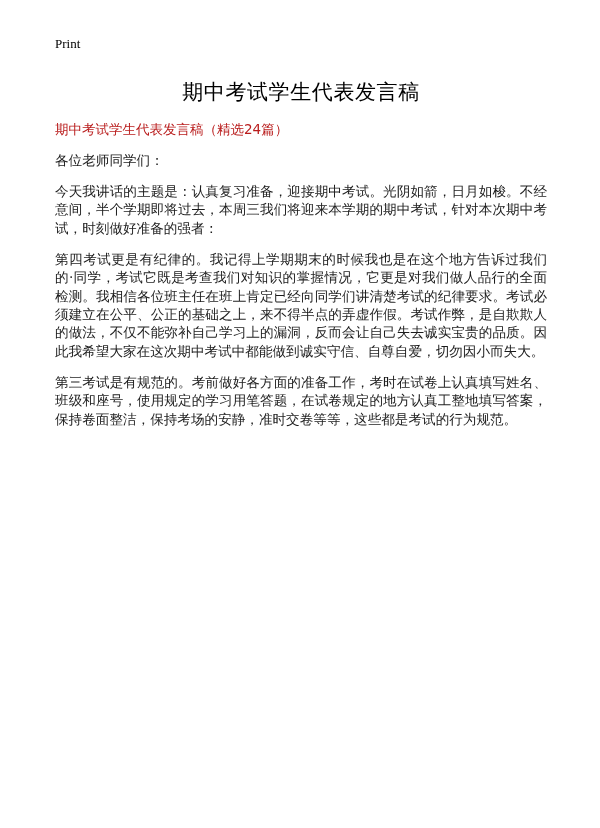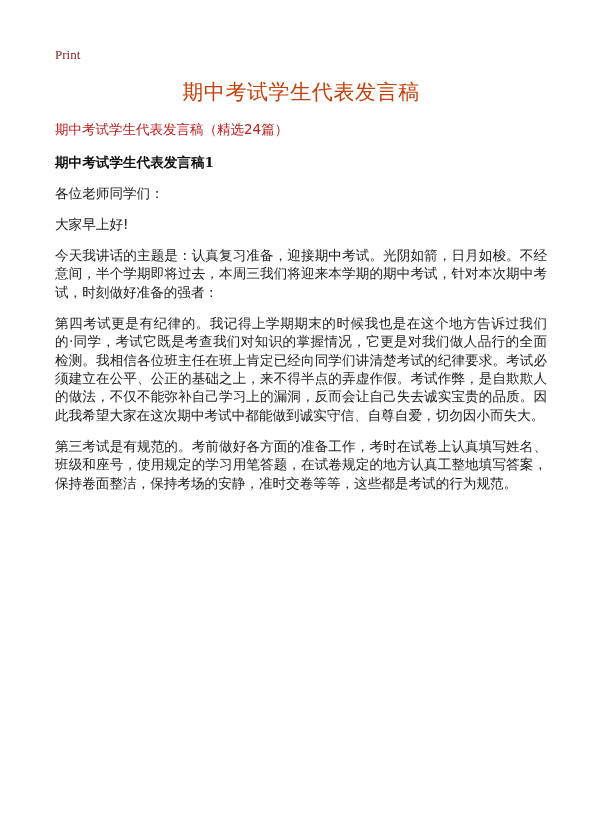--- a/index.html
+++ b/index.html
@@ -17,36 +17,36 @@
     }
     .page {
       position: absolute;
       left: 55px;
       top: 0;
       width: 492px;
     }
     .print-label {
       position: absolute;
       left: 0;
-      top: 47px;
+      top: 36px;
       font-family: "Liberation Serif", "DejaVu Serif", serif;
       font-size: 13px;
-      color: #7f1d1d;
+      color: #000000;
       line-height: 16px;
     }
     .doc-title {
       position: absolute;
       left: 0;
       top: 78px;
       width: 492px;
       text-align: center;
       font-size: 21px;
       line-height: 28px;
       font-weight: normal;
-      color: #c2410c;
+      color: #000000;
       margin: 0;
       letter-spacing: 0.6px;
     }
     .doc-subtitle {
       position: absolute;
       left: 0;
       top: 120px;
       font-size: 13.5px;
       line-height: 18px;
       color: #b91c1c;
@@ -81,21 +81,19 @@
 <div class="page">
   <div class="print-label">Print</div>
 
   <h1 class="doc-title">期中考试学生代表发言稿</h1>
 
   <div class="doc-subtitle">期中考试学生代表发言稿（精选24篇）</div>
 
   <div class="body">
 
     <div class="section">
-      <h2 class="section-heading gap-top">期中考试学生代表发言稿1</h2>
       <p class="para">各位老师同学们：</p>
-      <p class="para">大家早上好!</p>
       <p class="para">今天我讲话的主题是：认真复习准备，迎接期中考试。光阴如箭，日月如梭。不经意间，半个学期即将过去，本周三我们将迎来本学期的期中考试，针对本次期中考试，时刻做好准备的强者：</p>
       <p class="para">第四考试更是有纪律的。我记得上学期期末的时候我也是在这个地方告诉过我们的‧同学，考试它既是考查我们对知识的掌握情况，它更是对我们做人品行的全面检测。我相信各位班主任在班上肯定已经向同学们讲清楚考试的纪律要求。考试必须建立在公平、公正的基础之上，来不得半点的弄虚作假。考试作弊，是自欺欺人的做法，不仅不能弥补自己学习上的漏洞，反而会让自己失去诚实宝贵的品质。因此我希望大家在这次期中考试中都能做到诚实守信、自尊自爱，切勿因小而失大。</p>
       <p class="para">第三考试是有规范的。考前做好各方面的准备工作，考时在试卷上认真填写姓名、班级和座号，使用规定的学习用笔答题，在试卷规定的地方认真工整地填写答案，保持卷面整洁，保持考场的安静，准时交卷等等，这些都是考试的行为规范。</p>
     </div>
   </div>
 </div>
 
 </body></html>

